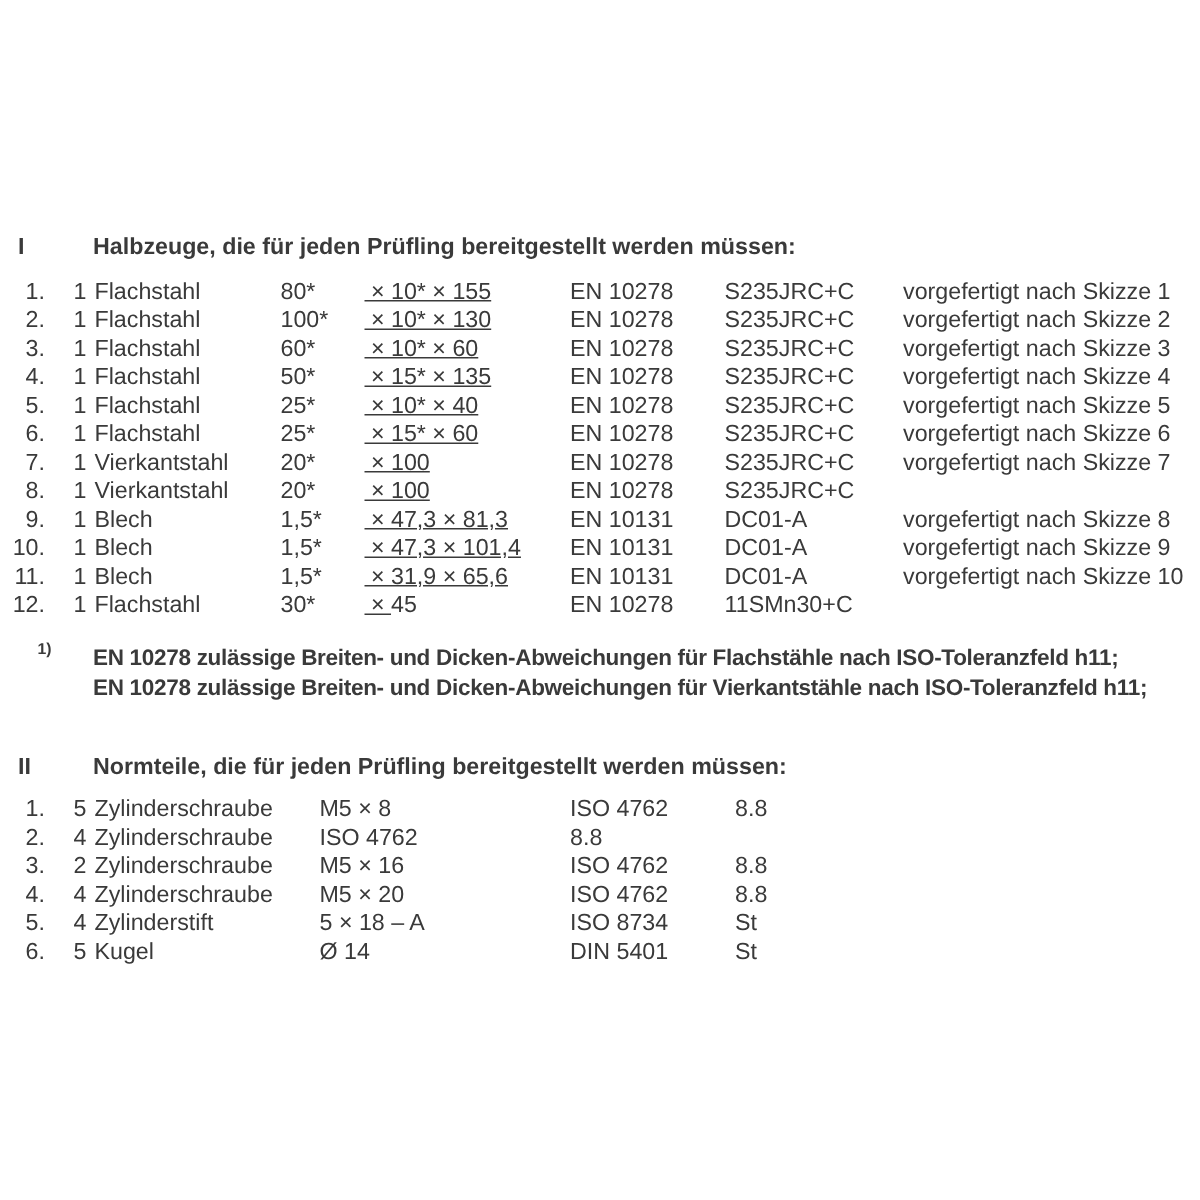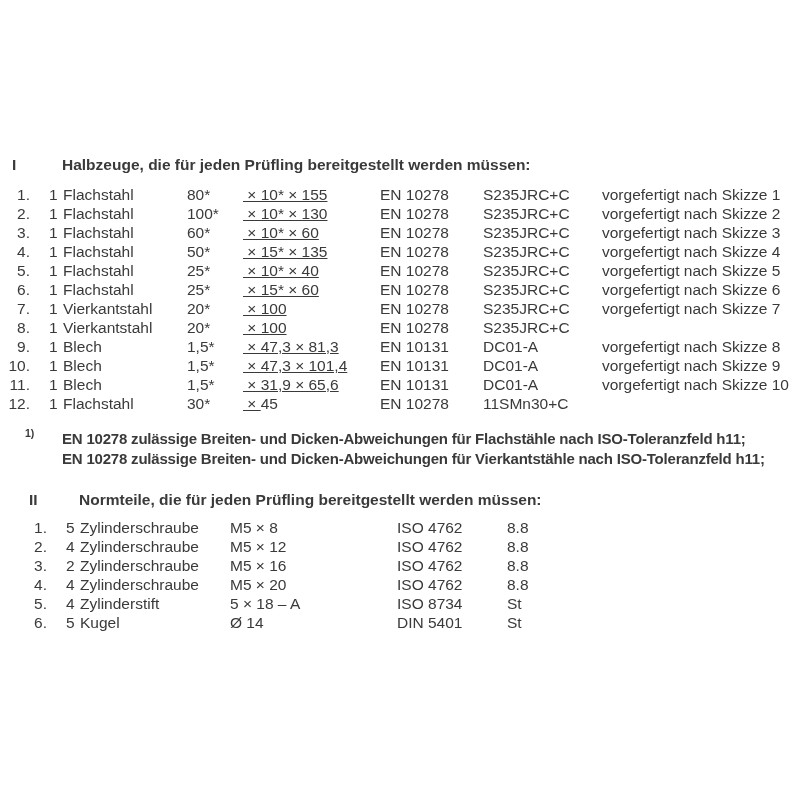--- a/index.html
+++ b/index.html
@@ -42,21 +42,21 @@
     font-size:15px;
     letter-spacing:-0.2px;
   }
   .fn-marker{
     position:absolute;
     left:25px;top:-2px;
     font-size:10.5px;
     letter-spacing:0;
   }
   .fn-line{line-height:20px;white-space:nowrap;}
-  .sec2{margin-top:21px;padding-left:17px;}
+  .sec2{margin-top:33px;}
   .rows-s2{margin-top:9px;}
   .row-s2{
     display:grid;
     grid-template-columns:30px 33px 150px 167px 110px auto;
     line-height:19px;
     white-space:nowrap;
   }
 </style>
 </head>
 <body>
@@ -208,21 +208,20 @@
     <span class="c-name">Zylinderschraube</span>
     <span class="c-dims">M5 × 8</span>
     <span class="c-std">ISO 4762</span>
     <span class="c-grd">8.8</span>
   </div>
 
   <div class="row-s2">
     <span class="c-no">2.</span>
     <span class="c-qty">4</span>
     <span class="c-name">Zylinderschraube</span>
-    <span class="c-dims">M5 × 12</span>
     <span class="c-std">ISO 4762</span>
     <span class="c-grd">8.8</span>
   </div>
 
   <div class="row-s2">
     <span class="c-no">3.</span>
     <span class="c-qty">2</span>
     <span class="c-name">Zylinderschraube</span>
     <span class="c-dims">M5 × 16</span>
     <span class="c-std">ISO 4762</span>

